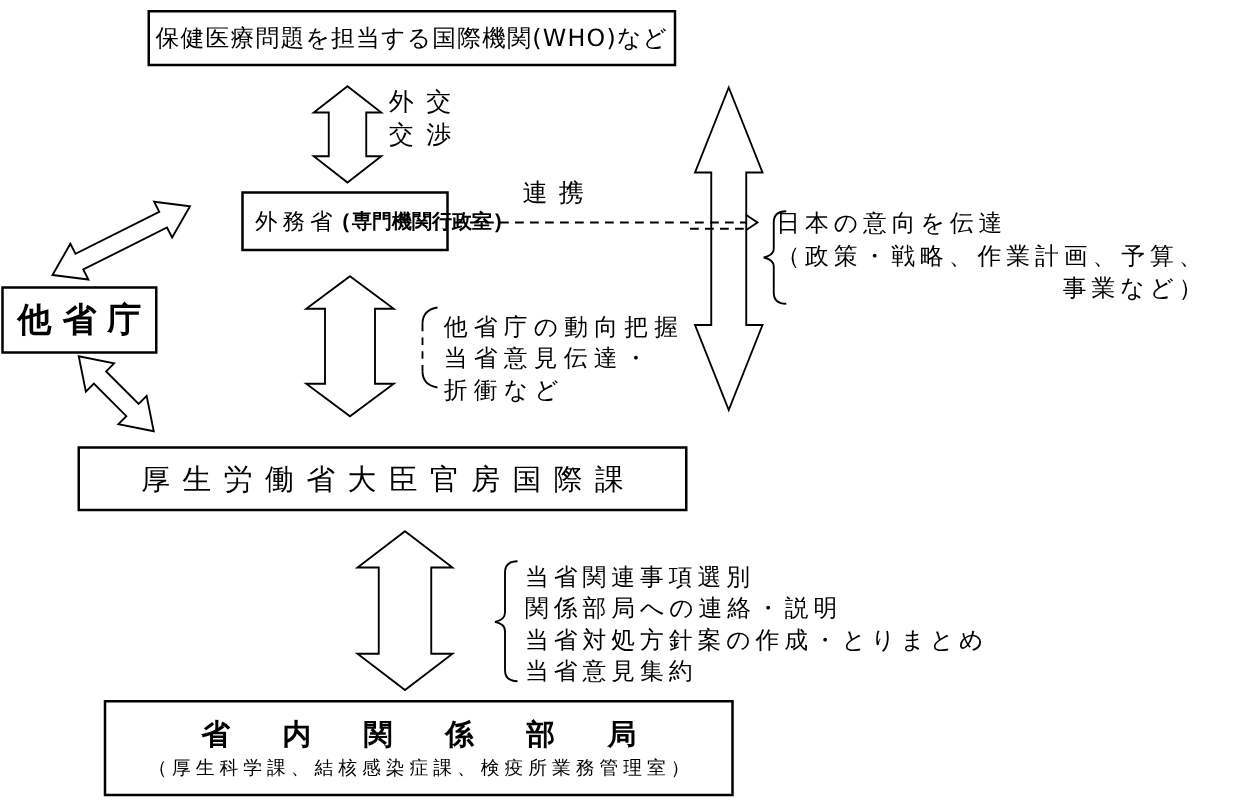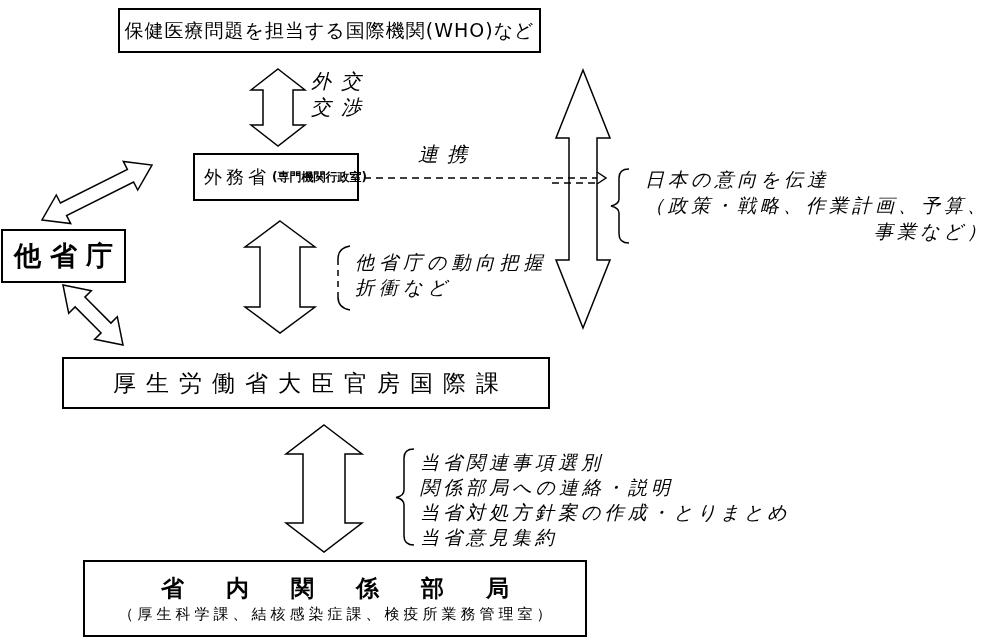--- a/index.html
+++ b/index.html
@@ -34,46 +34,45 @@
   .box-who {
     left: 118px; top: 8px; width: 423px; height: 45px;
     font-size: 19px; letter-spacing: 1px;
   }
   .box-mofa {
     left: 193px; top: 153px; width: 166px; height: 48px;
     justify-content: flex-start;
     padding-left: 9px;
   }
   .box-mofa .main { font-size: 18px; letter-spacing: 4px; white-space: nowrap; }
-  .box-mofa .sub  { font-size: 12px; font-weight: bold; letter-spacing: 0; margin-left: 2px; white-space: nowrap; }
+  .box-mofa .sub  { font-size: 16px; font-weight: bold; letter-spacing: 0; margin-left: 2px; white-space: nowrap; font-family: Liberation Mono, monospace; }
   .box-other {
     left: 1px; top: 229px; width: 125px; height: 54px;
     font-size: 27px; font-weight: bold; letter-spacing: 9px;
   }
   .box-other .t { margin-right: -9px; }
   .box-mhlw {
     left: 62px; top: 357px; width: 488px; height: 52px;
     font-size: 23px; letter-spacing: 10px;
   }
   .box-mhlw .t { margin-right: -10px; }
   .box-internal {
     left: 83px; top: 560px; width: 504px; height: 77px;
     flex-direction: column;
     justify-content: center;
   }
   .box-internal .main { font-size: 23px; font-weight: bold; letter-spacing: 42px; margin-right: -42px; line-height: 30px; }
   .box-internal .sub  { font-size: 15px; letter-spacing: 4px; margin-right: -4px; line-height: 22px; }
   .freelabel {
     position: absolute;
     white-space: nowrap;
-    font-style: italic;
   }
   .lbl-diplomacy { left: 311px; top: 68px; font-size: 20px; letter-spacing: 10px; line-height: 26px; }
   .lbl-renkei    { left: 418px; top: 141px; font-size: 20px; letter-spacing: 9px; }
-  .lbl-convey    { left: 621px; top: 166px; font-size: 19px; letter-spacing: 4px; line-height: 26px; padding-left: 24px; }
+  .lbl-convey    { left: 621px; top: 166px; font-size: 19px; letter-spacing: 4px; line-height: 26px; }
   .lbl-convey .indent { padding-left: 26px; text-align: right; }
   .lbl-coord     { left: 355px; top: 250px; font-size: 19px; letter-spacing: 5px; line-height: 25px; }
   .lbl-tasks     { left: 420px; top: 450px; font-size: 19px; letter-spacing: 4px; line-height: 25px; }
   .arrow { fill: #ffffff; stroke: #000000; stroke-width: 1.5; }
   .brace { fill: none; stroke: #000000; stroke-width: 1.5; }
   .dash  { fill: none; stroke: #000000; stroke-width: 1.5; }
 </style>
 </head>
 <body>
 
@@ -130,20 +129,21 @@
   <div class="freelabel lbl-renkei">連携</div>
 
   <div class="freelabel lbl-convey">
     <div>日本の意向を伝達</div>
     <div>（政策・戦略、作業計画、予算、</div>
     <div class="indent">事業など）</div>
   </div>
 
   <div class="freelabel lbl-coord">
     <div>他省庁の動向把握</div>
+    <div>当省意見伝達・</div>
     <div>折衝など</div>
   </div>
 
   <div class="freelabel lbl-tasks">
     <div>当省関連事項選別</div>
     <div>関係部局への連絡・説明</div>
     <div>当省対処方針案の作成・とりまとめ</div>
     <div>当省意見集約</div>
   </div>
 

